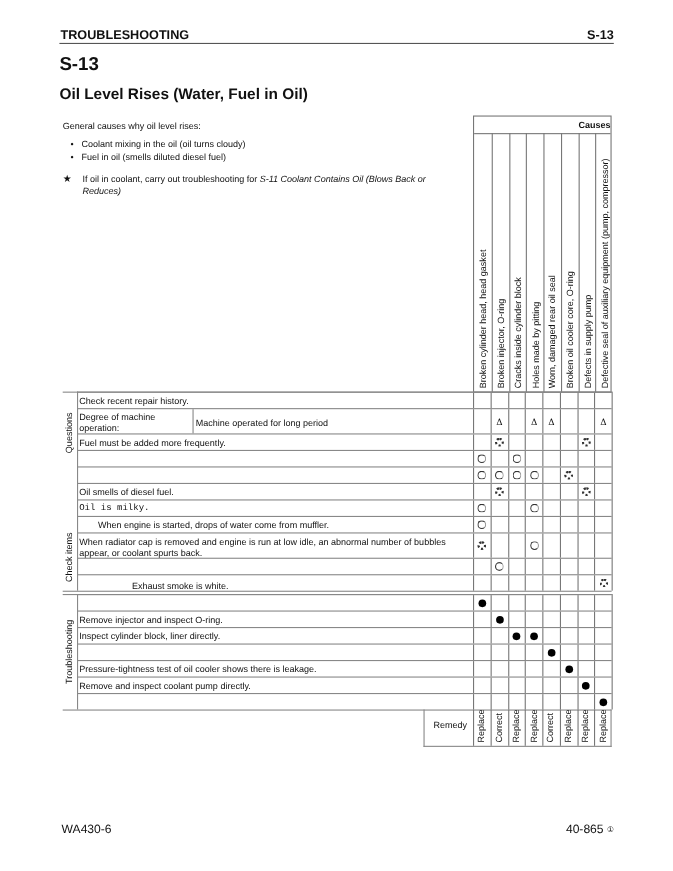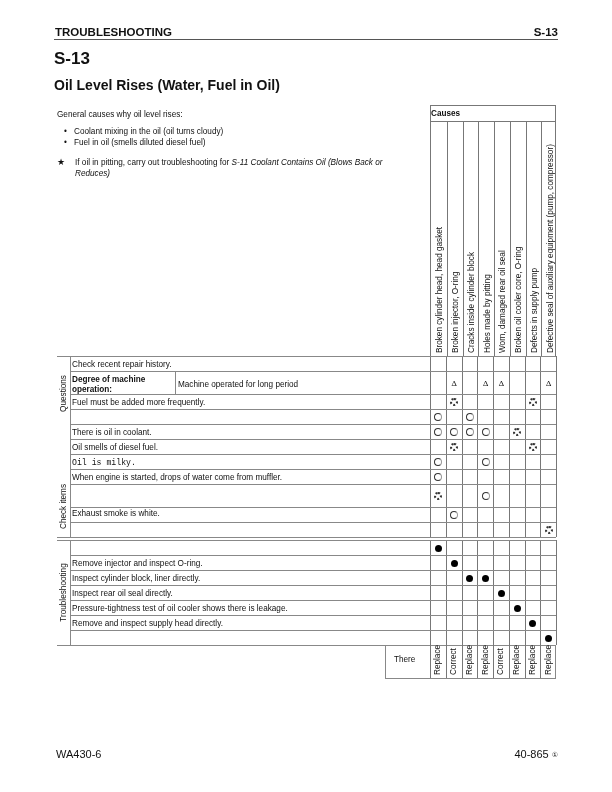--- a/index.html
+++ b/index.html
@@ -13,21 +13,21 @@
   .intro .bul { padding-left:7px; position:relative; }
   .intro .bul .dot { position:absolute; left:7px; top:0; }
   .intro .bul .txt { margin-left:10px; display:block; }
   .intro .star { position:relative; margin-top:9px; }
   .intro .star .s { position:absolute; left:0; top:0; font-size:9px; }
   .intro .star .t { display:block; margin-left:18px; }
   .intro i { font-style:italic; }
 
   
   .causes-box { position:absolute; left:430px; top:105px; width:126px; height:252px; border:1px solid #777; box-sizing:border-box; }
-  .causes-title { position:absolute; left:0; top:0; width:100%; height:15px; border-bottom:1px solid #777; text-align:left; font-weight:bold; font-size:8.2px; line-height:15px; }
+  .causes-title { position:absolute; left:0; top:0; width:100%; height:15px; border-bottom:1px solid #777; text-align:right; font-weight:bold; font-size:8.2px; line-height:15px; }
   .vcol { position:absolute; top:15px; width:15.75px; height:236px; border-left:1px solid #777; box-sizing:border-box; }
   .vcol:first-child { border-left:none; }
   .vtext { position:absolute; bottom:4px; left:50%; transform-origin:left bottom; transform:translateX(5px) rotate(-90deg); white-space:nowrap; font-size:8.2px; width:0; }
   .vtext span { display:inline-block; }
 
   .grid { position:absolute; left:57px; top:356px; width:499px; }
   .row { position:absolute; left:13px; width:486px; border-top:1px solid #888; box-sizing:border-box; }
   .row .q { position:absolute; left:2px; font-size:8.2px; line-height:10px; }
   .cells { position:absolute; left:360px; top:0; width:126px; height:100%; }
   .cell { position:absolute; top:0; width:15.75px; height:100%; border-left:1px solid #777; box-sizing:border-box; display:flex; align-items:center; justify-content:center; font-size:8px; }
@@ -64,21 +64,21 @@
   <div class="bul">
       <span class="dot">•</span>
       <span class="txt">Coolant mixing in the oil (oil turns cloudy)</span>
     </div>
   <div class="bul">
       <span class="dot">•</span>
       <span class="txt">Fuel in oil (smells diluted diesel fuel)</span>
     </div>
   <div class="star">
     <span class="s">★</span>
-    <span class="t"><span>If oil in pitting, carry out troubleshooting for </span><i>S-11 Coolant Contains Oil (Blows Back or Reduces)</i></span>
+    <span class="t"><span>If oil in coolant, carry out troubleshooting for </span><i>S-11 Coolant Contains Oil (Blows Back or Reduces)</i></span>
   </div>
 </div>
 
 <div class="causes-box">
   <div class="causes-title">Causes</div>
   <div id="vcols" style="position:absolute;left:0;top:0;width:100%;height:100%;">
       <div class="vcol" style="left: 0px; border-left: none;">
         <div class="vtext"><span>Broken cylinder head, head gasket</span></div>
       </div>
       <div class="vcol" style="left: 15.75px;">
@@ -113,21 +113,21 @@
         <div class="cell" style="left: 15.75px;"></div>
         <div class="cell" style="left: 31.5px;"></div>
         <div class="cell" style="left: 47.25px;"></div>
         <div class="cell" style="left: 63px;"></div>
         <div class="cell" style="left: 78.75px;"></div>
         <div class="cell" style="left: 94.5px;"></div>
         <div class="cell" style="left: 110.25px;"></div>
       </div>
     </div>
     <div class="row" style="top: 15px; height: 23px;">
-      <div class="q" style="top: 3px; width: 100px; font-weight: bold;">Degree of machine operation:</div>
+      <div class="q" style="top: 3px; width: 100px;">Degree of machine operation:</div>
       <div class="deg-split"></div>
       <div class="deg-right" style="top: 8px;">Machine operated for long period</div>
       <div class="cells">
         <div class="cell" style="left: 0px;"></div>
         <div class="cell" style="left: 15.75px;">
           <span class="mark-tri">Δ</span>
         </div>
         <div class="cell" style="left: 31.5px;"></div>
         <div class="cell" style="left: 47.25px;">
           <span class="mark-tri">Δ</span>
@@ -169,21 +169,20 @@
           <span class="mark-open"></span>
         </div>
         <div class="cell" style="left: 47.25px;"></div>
         <div class="cell" style="left: 63px;"></div>
         <div class="cell" style="left: 78.75px;"></div>
         <div class="cell" style="left: 94.5px;"></div>
         <div class="cell" style="left: 110.25px;"></div>
       </div>
     </div>
     <div class="row" style="top: 68px; height: 15px;">
-      <div class="q" style="top: 3px; width: 355px;">There is oil in coolant.</div>
       <div class="cells">
         <div class="cell" style="left: 0px;">
           <span class="mark-open"></span>
         </div>
         <div class="cell" style="left: 15.75px;">
           <span class="mark-open"></span>
         </div>
         <div class="cell" style="left: 31.5px;">
           <span class="mark-open"></span>
         </div>
@@ -226,52 +225,53 @@
         <div class="cell" style="left: 47.25px;">
           <span class="mark-open"></span>
         </div>
         <div class="cell" style="left: 63px;"></div>
         <div class="cell" style="left: 78.75px;"></div>
         <div class="cell" style="left: 94.5px;"></div>
         <div class="cell" style="left: 110.25px;"></div>
       </div>
     </div>
     <div class="row" style="top: 113px; height: 15px;">
-      <div class="q" style="top: 3px; width: 355px;">When engine is started, drops of water come from muffler.</div>
+      <div class="q" style="top: 3px; width: 355px; padding-left: 17px;">When engine is started, drops of water come from muffler.</div>
       <div class="cells">
         <div class="cell" style="left: 0px;">
           <span class="mark-open"></span>
         </div>
         <div class="cell" style="left: 15.75px;"></div>
         <div class="cell" style="left: 31.5px;"></div>
         <div class="cell" style="left: 47.25px;"></div>
         <div class="cell" style="left: 63px;"></div>
         <div class="cell" style="left: 78.75px;"></div>
         <div class="cell" style="left: 94.5px;"></div>
         <div class="cell" style="left: 110.25px;"></div>
       </div>
     </div>
     <div class="row" style="top: 128px; height: 23px;">
+      <div class="q" style="top: 3px; width: 355px;">When radiator cap is removed and engine is run at low idle, an abnormal number of bubbles appear, or coolant spurts back.</div>
       <div class="cells">
         <div class="cell" style="left: 0px;">
           <span class="mark-dbl"></span>
         </div>
         <div class="cell" style="left: 15.75px;"></div>
         <div class="cell" style="left: 31.5px;"></div>
         <div class="cell" style="left: 47.25px;">
           <span class="mark-open"></span>
         </div>
         <div class="cell" style="left: 63px;"></div>
         <div class="cell" style="left: 78.75px;"></div>
         <div class="cell" style="left: 94.5px;"></div>
         <div class="cell" style="left: 110.25px;"></div>
       </div>
     </div>
     <div class="row" style="top: 151px; height: 15px;">
-      <div class="q" style="top: 1px; width: 355px;">Exhaust smoke is white.</div>
+      <div class="q" style="top: 20px; width: 355px; padding-left: 48px;">Exhaust smoke is white.</div>
       <div class="cells">
         <div class="cell" style="left: 0px;"></div>
         <div class="cell" style="left: 15.75px;">
           <span class="mark-open"></span>
         </div>
         <div class="cell" style="left: 31.5px;"></div>
         <div class="cell" style="left: 47.25px;"></div>
         <div class="cell" style="left: 63px;"></div>
         <div class="cell" style="left: 78.75px;"></div>
         <div class="cell" style="left: 94.5px;"></div>
@@ -332,21 +332,20 @@
         <div class="cell" style="left: 47.25px;">
           <span class="mark-fill"></span>
         </div>
         <div class="cell" style="left: 63px;"></div>
         <div class="cell" style="left: 78.75px;"></div>
         <div class="cell" style="left: 94.5px;"></div>
         <div class="cell" style="left: 110.25px;"></div>
       </div>
     </div>
     <div class="row" style="top: 229px; height: 15px;">
-      <div class="q" style="top: 3px; width: 355px;">Inspect rear oil seal directly.</div>
       <div class="cells">
         <div class="cell" style="left: 0px;"></div>
         <div class="cell" style="left: 15.75px;"></div>
         <div class="cell" style="left: 31.5px;"></div>
         <div class="cell" style="left: 47.25px;"></div>
         <div class="cell" style="left: 63px;">
           <span class="mark-fill"></span>
         </div>
         <div class="cell" style="left: 78.75px;"></div>
         <div class="cell" style="left: 94.5px;"></div>
@@ -362,21 +361,21 @@
         <div class="cell" style="left: 47.25px;"></div>
         <div class="cell" style="left: 63px;"></div>
         <div class="cell" style="left: 78.75px;">
           <span class="mark-fill"></span>
         </div>
         <div class="cell" style="left: 94.5px;"></div>
         <div class="cell" style="left: 110.25px;"></div>
       </div>
     </div>
     <div class="row" style="top: 259px; height: 15px;">
-      <div class="q" style="top: 3px; width: 355px;">Remove and inspect supply head directly.</div>
+      <div class="q" style="top: 3px; width: 355px;">Remove and inspect coolant pump directly.</div>
       <div class="cells">
         <div class="cell" style="left: 0px;"></div>
         <div class="cell" style="left: 15.75px;"></div>
         <div class="cell" style="left: 31.5px;"></div>
         <div class="cell" style="left: 47.25px;"></div>
         <div class="cell" style="left: 63px;"></div>
         <div class="cell" style="left: 78.75px;"></div>
         <div class="cell" style="left: 94.5px;">
           <span class="mark-fill"></span>
         </div>
@@ -404,21 +403,21 @@
     <div style="position: absolute; left: 499px; top: 0px; height: 181px; border-left: 1px solid rgb(119, 119, 119);"></div>
     <div style="position: absolute; left: 13px; top: 0px; height: 181px; border-left: 1px solid rgb(136, 136, 136);"></div>
     <div style="position: absolute; left: 499px; top: 184px; height: 105px; border-left: 1px solid rgb(119, 119, 119);"></div>
     <div style="position: absolute; left: 13px; top: 184px; height: 105px; border-left: 1px solid rgb(136, 136, 136);"></div>
     <div class="sec-label" style="left: -34px; width: 80px; text-align: center; top: 33px;">Questions</div>
     <div class="sec-label" style="left: -34px; width: 80px; text-align: center; top: 145.5px;">Check items</div>
     <div class="sec-label" style="left: -34px; width: 80px; text-align: center; top: 231.5px;">Troubleshooting</div>
   </div>
 
 <div class="remedy-box" style="top: 645px;">
-  <div class="remedy-label">There</div>
+  <div class="remedy-label">Remedy</div>
   <div id="rcells" style="position:absolute;left:44px;top:0;width:126px;height:100%;">
       <div class="rcell" style="left: 0px;">
         <div class="rtext">Replace</div>
       </div>
       <div class="rcell" style="left: 15.75px;">
         <div class="rtext">Correct</div>
       </div>
       <div class="rcell" style="left: 31.5px;">
         <div class="rtext">Replace</div>
       </div>

